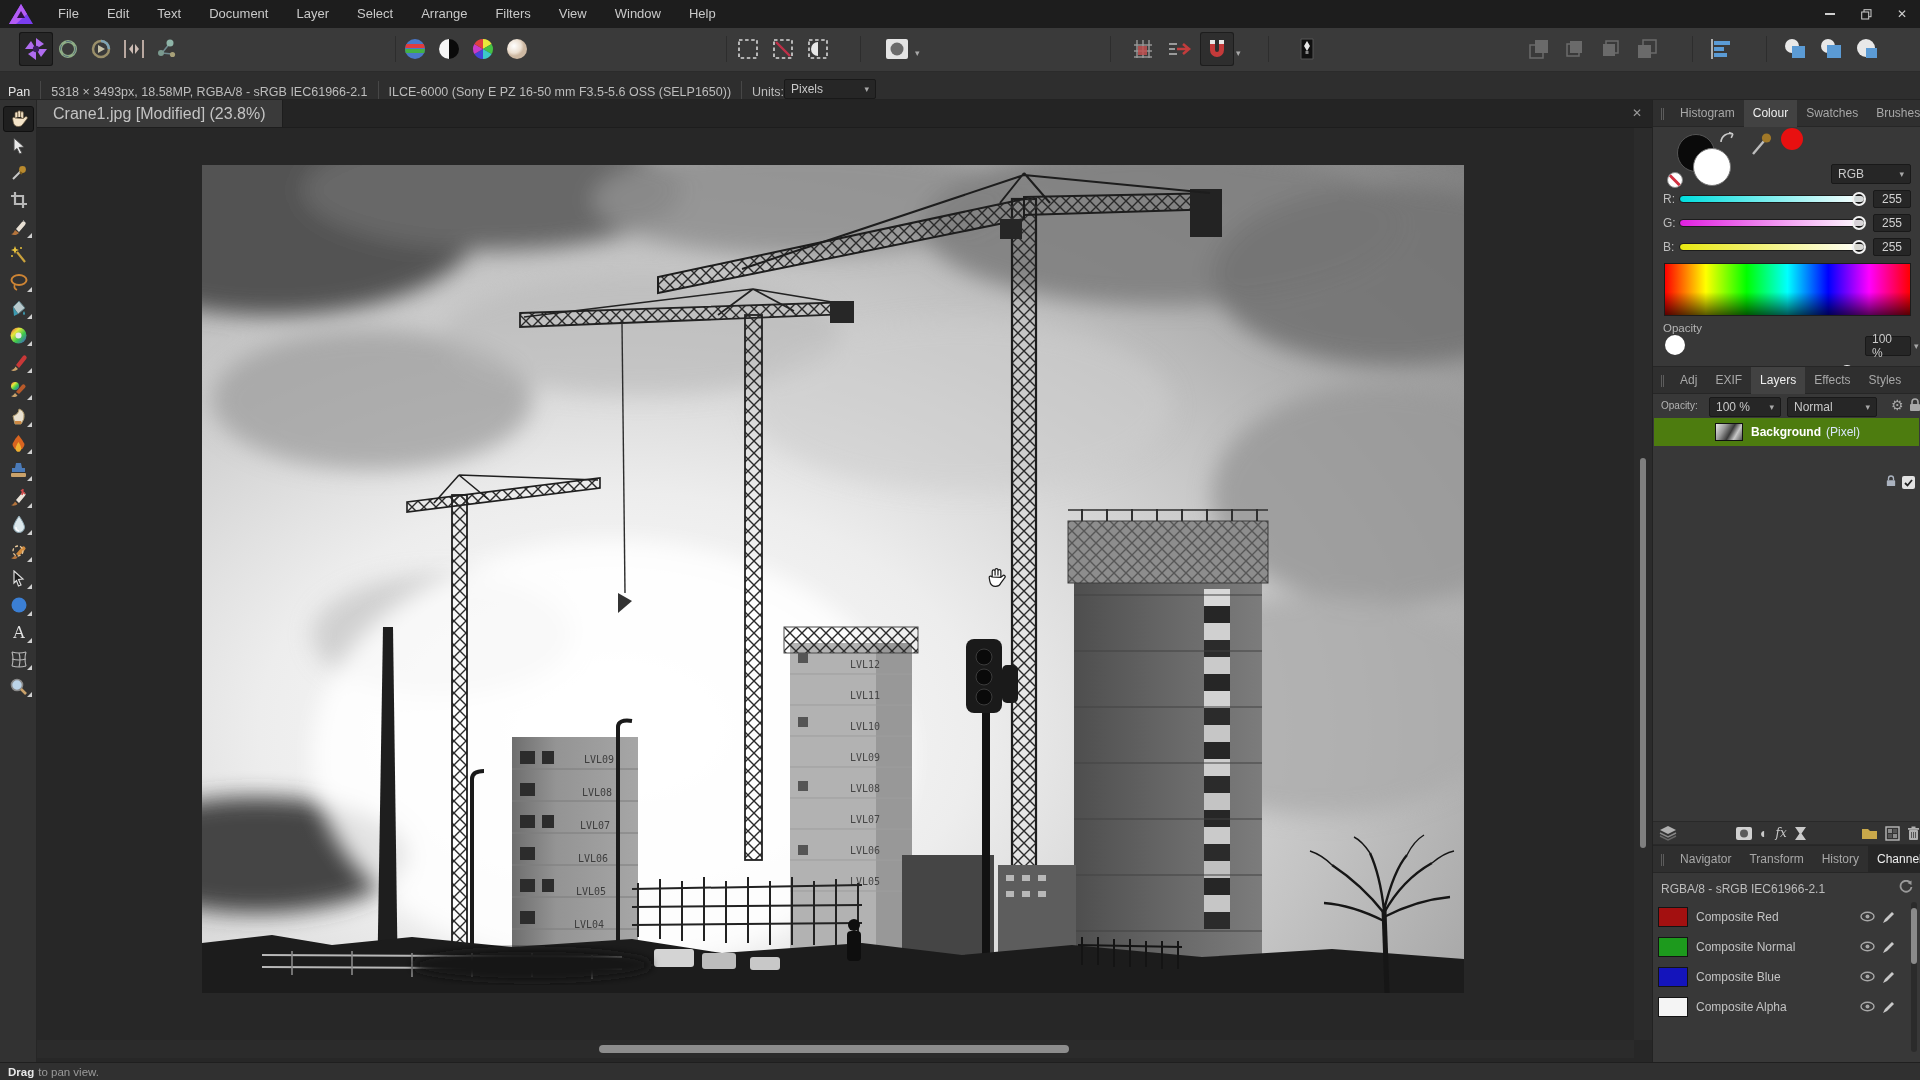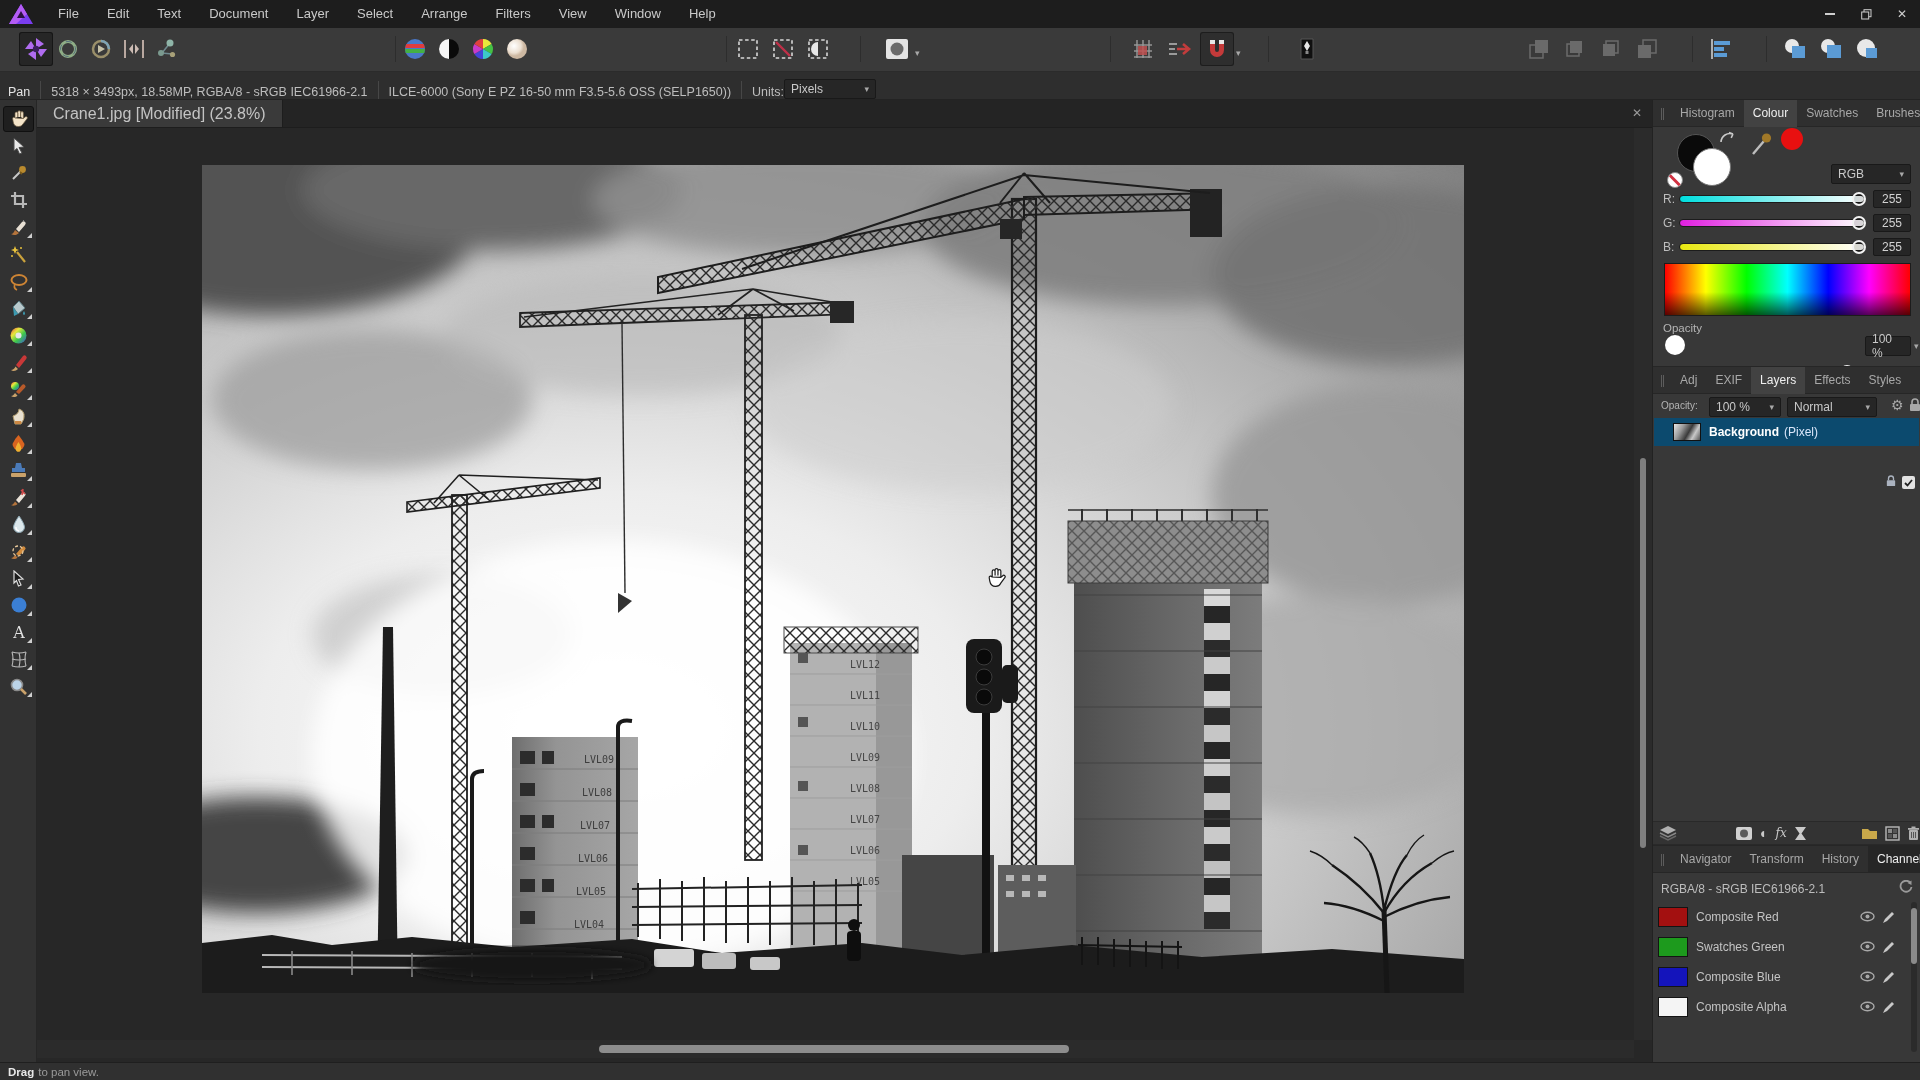--- a/index.html
+++ b/index.html
@@ -875,21 +875,21 @@
     </div>
     <div class="combo abs" style="left:134px; top:30px; width:90px">
       <span>Normal</span>
         <span class="dd-arrow">▾</span>
     </div>
     <span class="abs" style="left:238px; top:30px; color:#a8a8a8; font-size:14px">⚙</span>
     <svg class="abs" style="left:256px; top:31px" width="12" height="14" viewBox="0 0 12 14">
         <rect x="1" y="6" width="10" height="7" rx="1" fill="#a8a8a8"></rect>
         <path d="M3 6 V4 a3 3 0 0 1 6 0 V6" fill="none" stroke="#a8a8a8" stroke-width="1.6"></path>
       </svg>
-    <div id="layer-row" style="background: #0c4a6e;">
+    <div id="layer-row" style="background: #4d7c0f; padding-left: 42px;">
       <div id="layer-thumb"></div>
       <span style="color:#fff; font-weight:bold; font-size:12px">Background</span>
       <span style="color:#d9e6fa; font-size:12px; margin-left:5px">(Pixel)</span>
       <svg class="abs" style="left:232px; top:57px" width="10" height="12" viewBox="0 0 12 14" opacity=".7">
           <rect x="1" y="6" width="10" height="7" rx="1" fill="#dce8fa"></rect>
           <path d="M3 6 V4 a3 3 0 0 1 6 0 V6" fill="none" stroke="#dce8fa" stroke-width="1.6"></path>
         </svg>
       <div class="abs" style="left:248px; top:58px; width:13px; height:13px; background:#e2e2e2; border-radius:2px; display:flex; align-items:center; justify-content:center">
         <svg width="9" height="8" viewBox="0 0 9 8">
             <polyline points="1,4 3.5,6.5 8,1" fill="none" stroke="#222" stroke-width="1.8"></polyline>
@@ -959,21 +959,21 @@
             <ellipse cx="7.5" cy="5.5" rx="6.5" ry="4.2" fill="none" stroke="#a8a8a8" stroke-width="1.4"></ellipse>
             <circle cx="7.5" cy="5.5" r="2" fill="#a8a8a8"></circle>
           </svg>
         <svg width="13" height="13" viewBox="0 0 13 13">
             <path d="M1 12 L3 8 L10 1 L12 3 L5 10z" fill="#c9c9c9"></path>
           </svg>
       </span>
     </div>
     <div class="chan-row" style="top:86px">
       <div class="chan-thumb" style="background: rgb(29, 154, 29);"></div>
-      <span>Swatches Green</span>
+      <span>Composite Normal</span>
       <span class="chan-icons">
         <svg width="15" height="11" viewBox="0 0 15 11">
             <ellipse cx="7.5" cy="5.5" rx="6.5" ry="4.2" fill="none" stroke="#a8a8a8" stroke-width="1.4"></ellipse>
             <circle cx="7.5" cy="5.5" r="2" fill="#a8a8a8"></circle>
           </svg>
         <svg width="13" height="13" viewBox="0 0 13 13">
             <path d="M1 12 L3 8 L10 1 L12 3 L5 10z" fill="#c9c9c9"></path>
           </svg>
       </span>
     </div>

